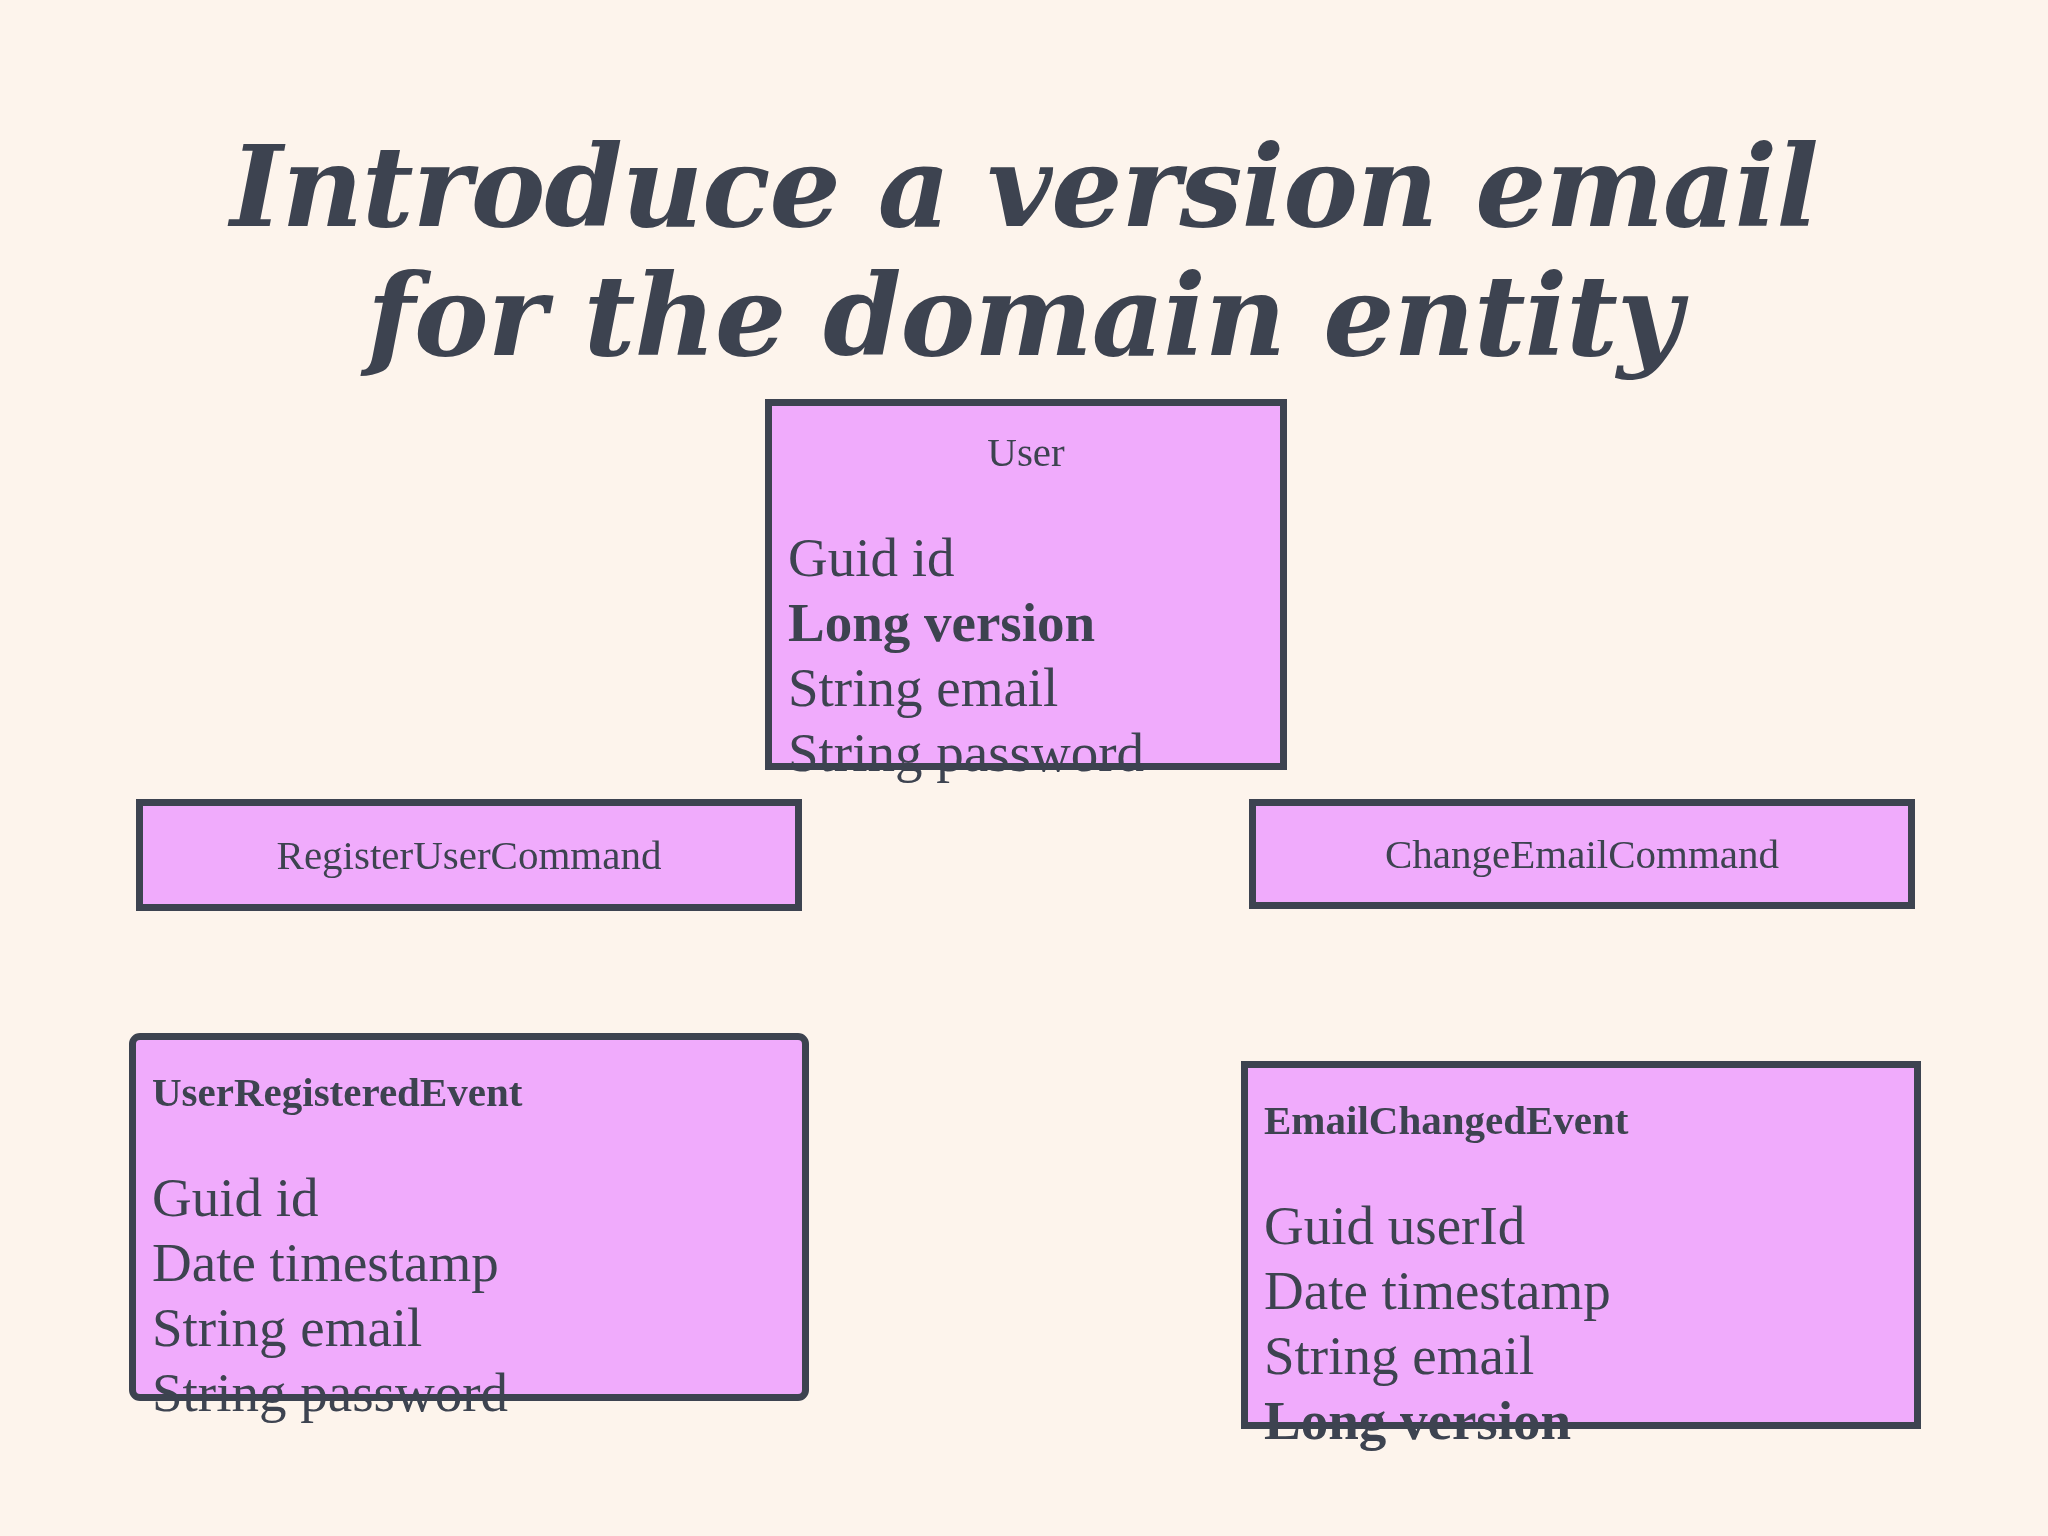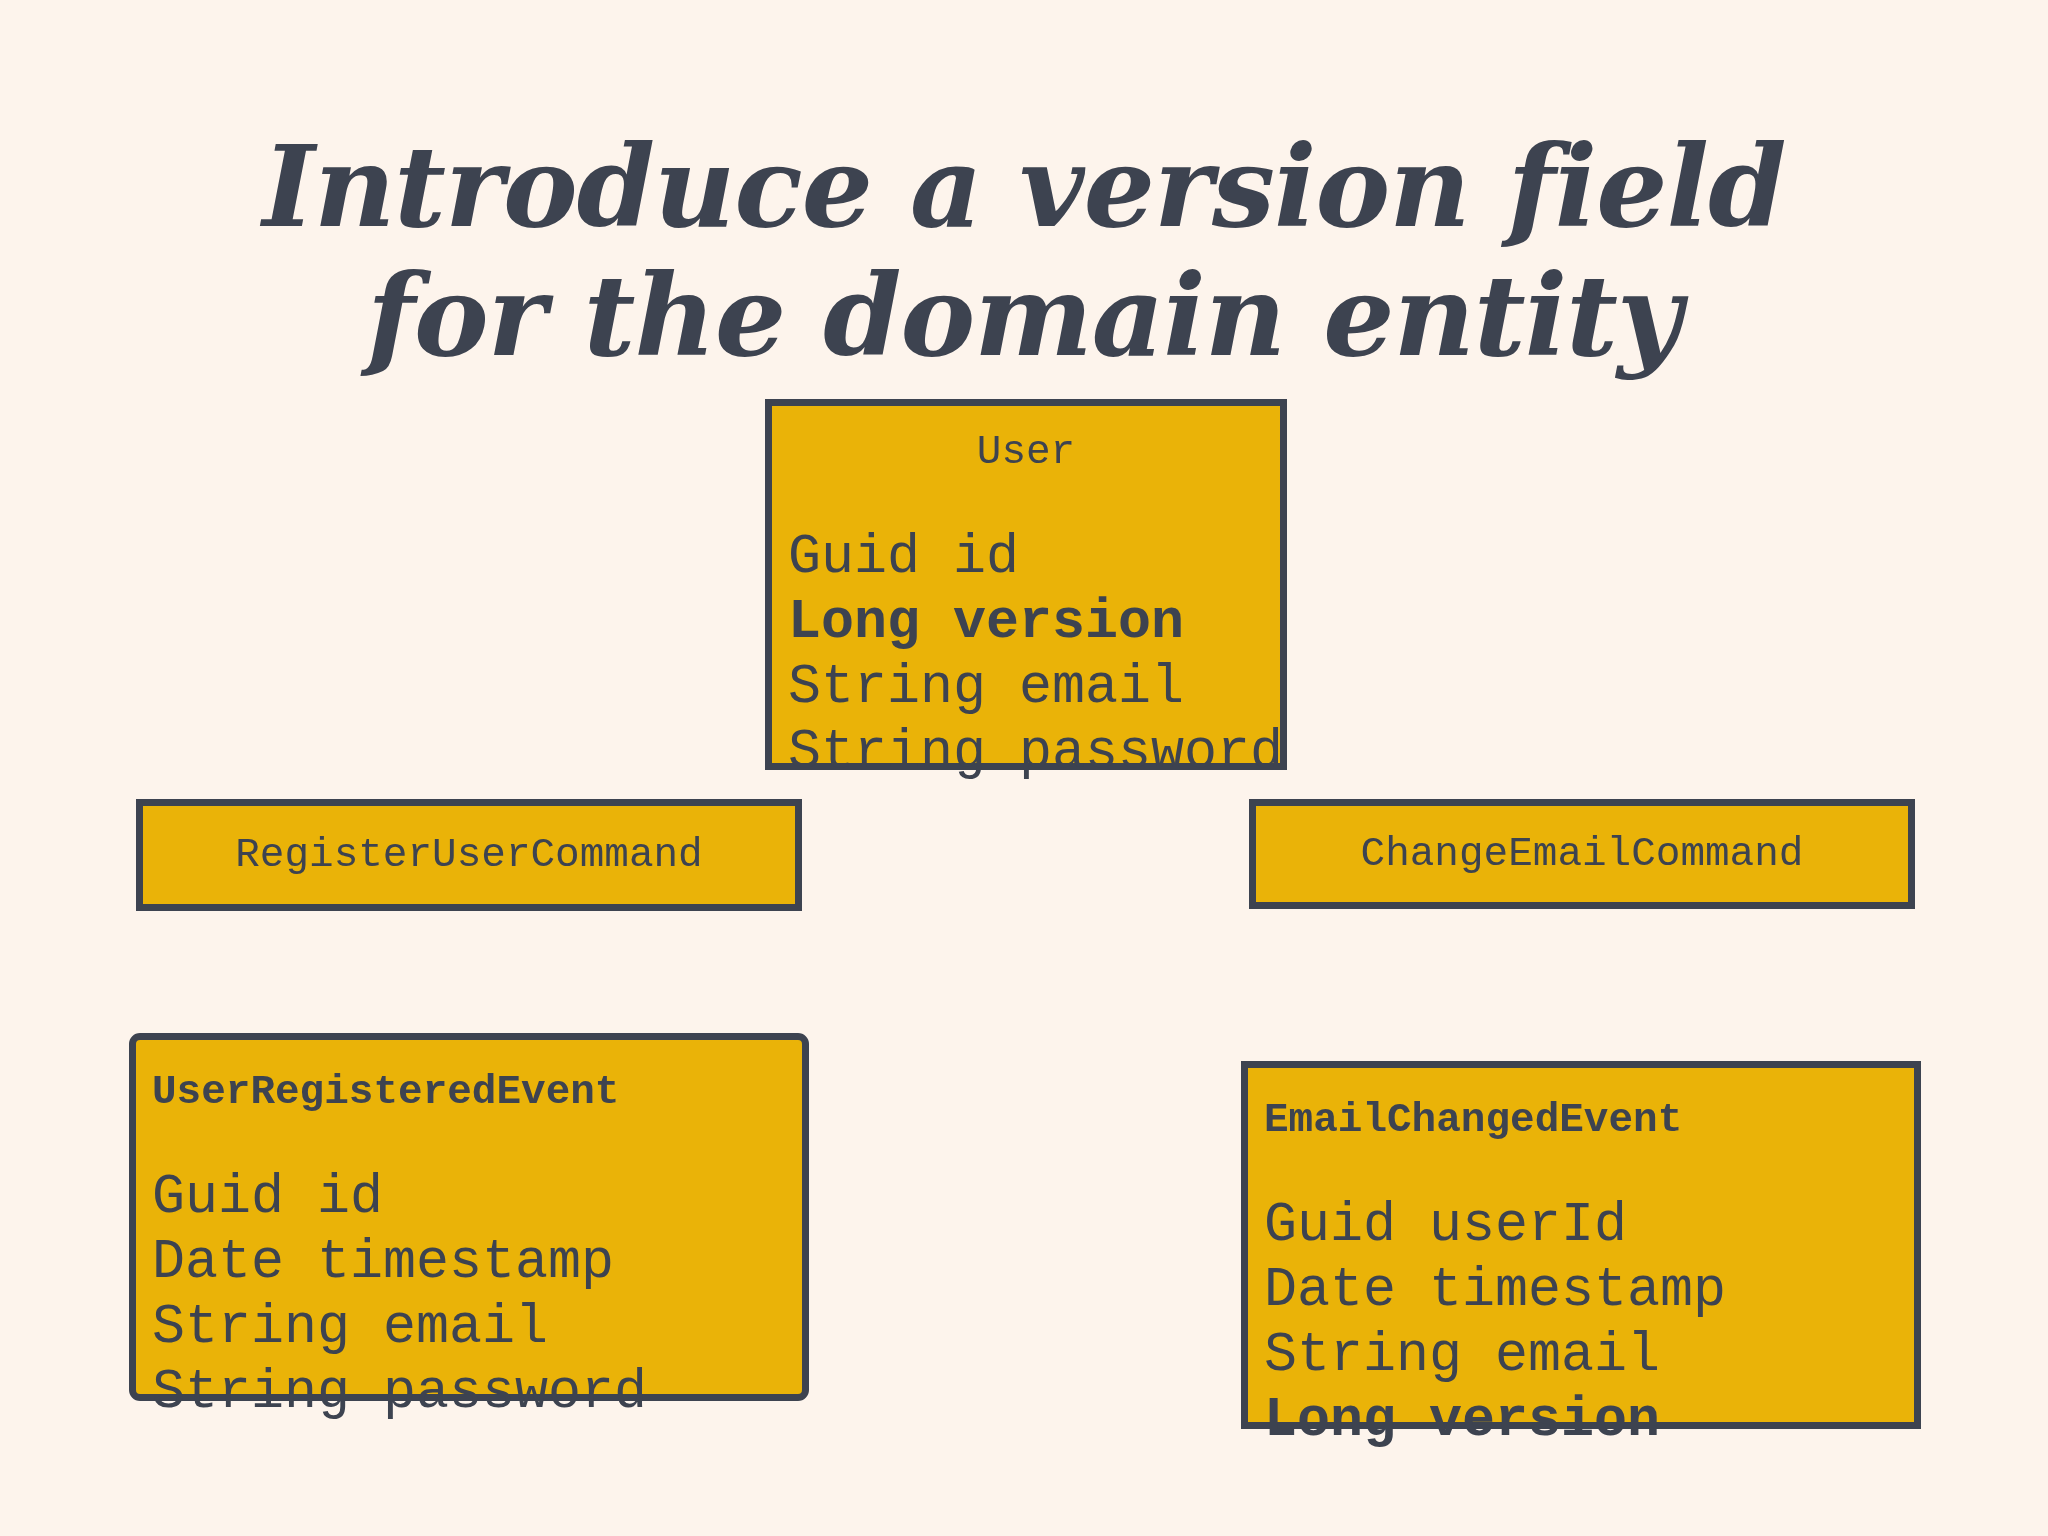--- a/index.html
+++ b/index.html
@@ -35,24 +35,24 @@
     font-size: 112px;
     line-height: 1.15;
     letter-spacing: -1px;
   }
   #title .tline { display: block; white-space: pre; }
 
   
   .box {
     position: absolute;
     box-sizing: border-box;
-    background: #eab308;
+    background: #f0abfc;
     border: 7px solid #3d4350;
     color: #3d4350;
-    font-family: Liberation Mono, monospace;
+    font-family: Liberation Serif, serif;
   }
 
   .box-title {
     font-size: 41px;
     line-height: 1.18;
     white-space: pre;
   }
   .box-title.center { text-align: center; }
   .box-title.bold   { font-weight: bold; }
 
@@ -118,21 +118,21 @@
     margin-top: 28px;
   }
   #box-emailchanged-event .field-list { margin-top: 50px; }
 </style>
 </head>
 <body>
 
 <div id="slide">
 
   <h1 id="title">
-    <span class="tline">Introduce a version field</span>
+    <span class="tline">Introduce a version email</span>
     <span class="tline">for the domain entity</span>
   </h1>
 
   <div class="box" id="box-user">
     <div class="box-title center">User</div>
     <ul class="field-list">
       <li class="field">Guid id</li>
       <li class="field bold">Long version</li>
       <li class="field">String email</li>
       <li class="field">String password</li>

